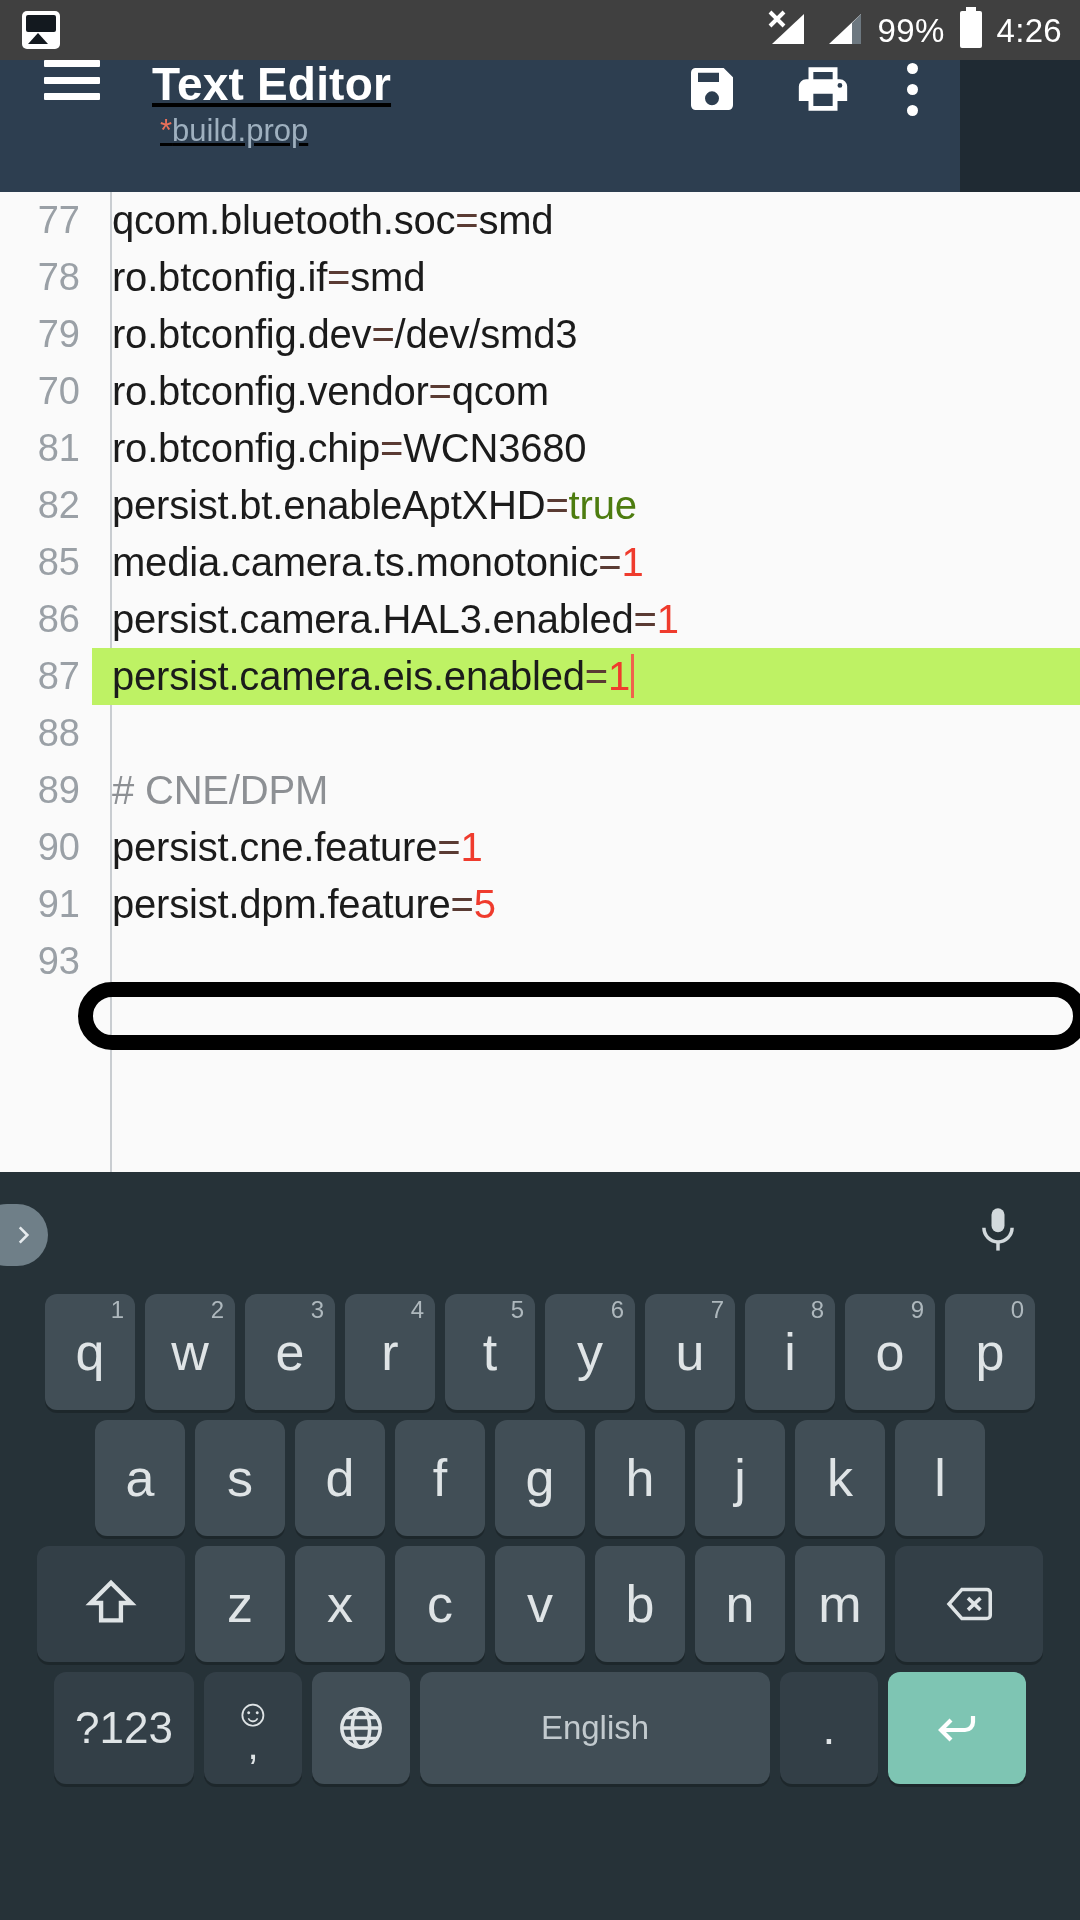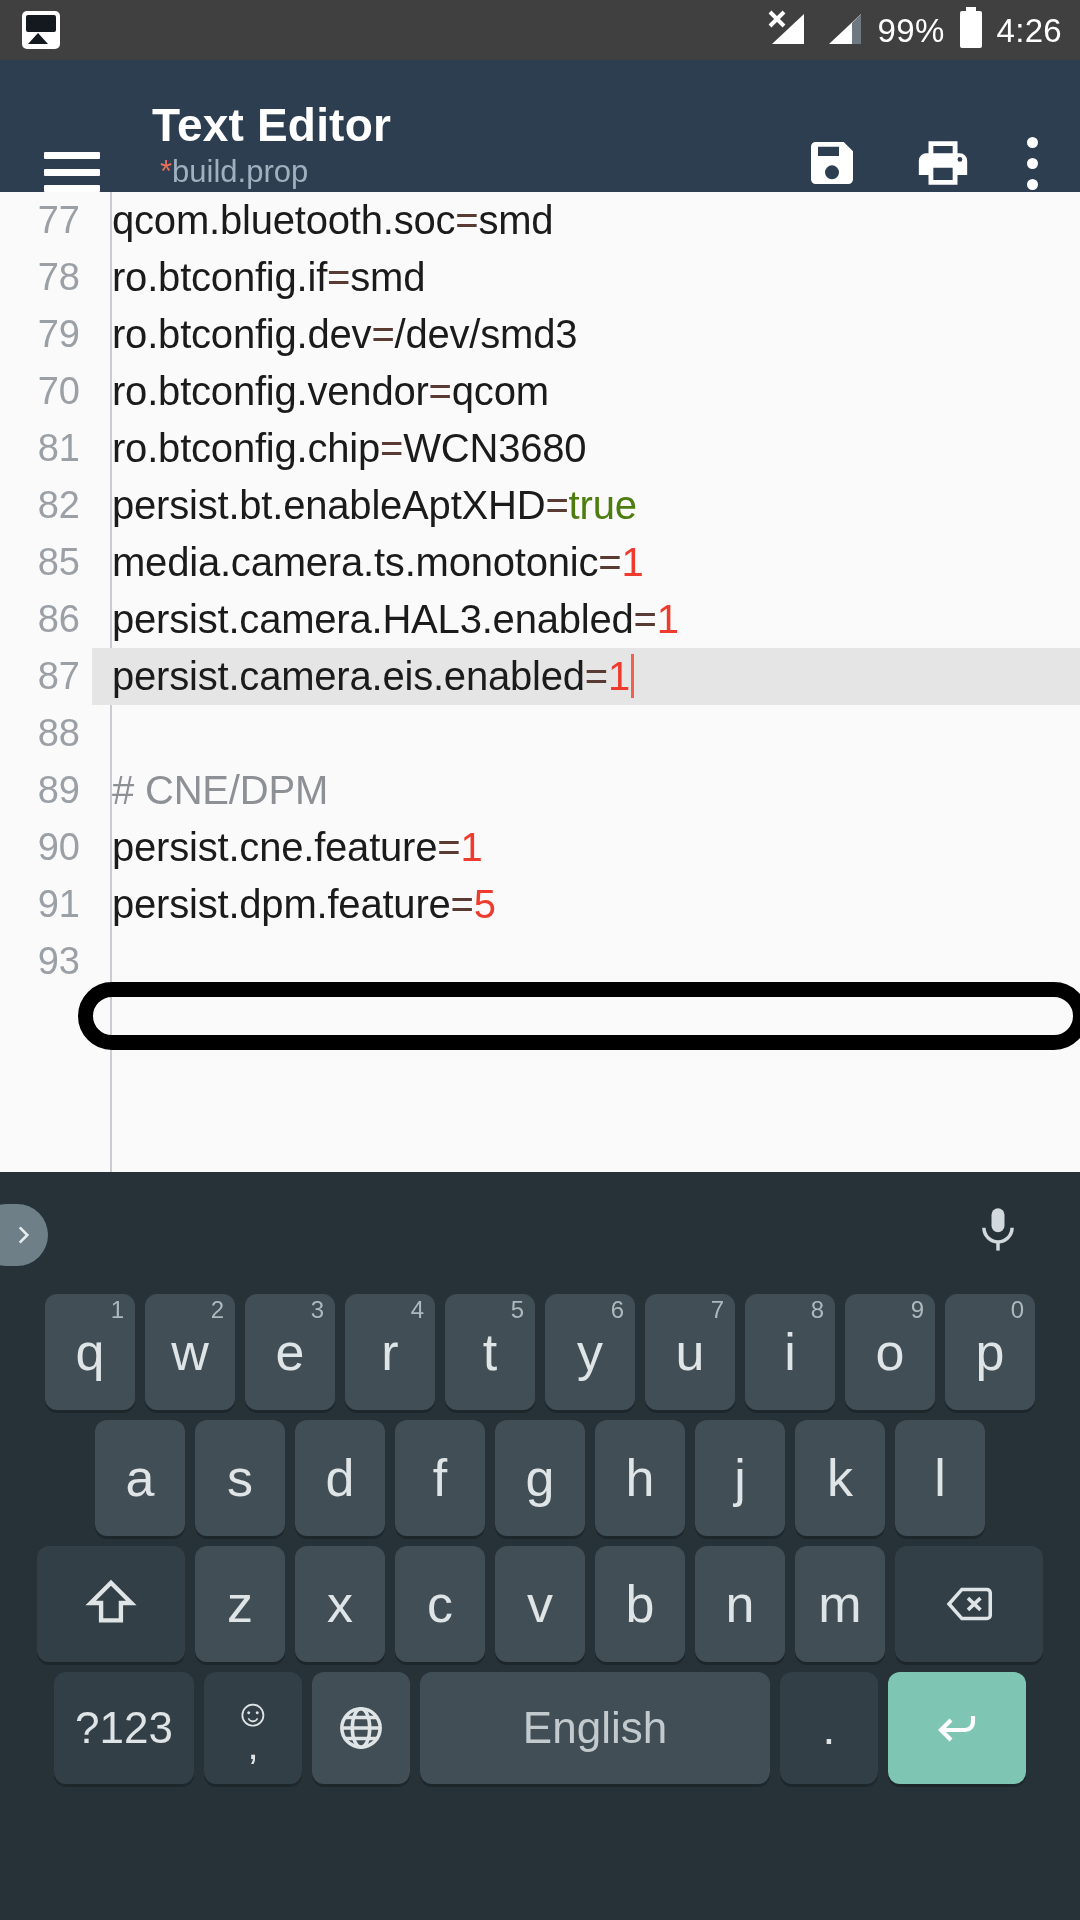--- a/index.html
+++ b/index.html
@@ -20,22 +20,22 @@
   .sb-left{display:flex;align-items:center;gap:12px;}
   .sb-right{margin-left:auto;display:flex;align-items:center;gap:13px;}
   .sb-text{color:#fff;font-size:33px;font-weight:400;letter-spacing:.3px;line-height:1;}
   .gallery-icon{width:38px;height:38px;background:#fff;border-radius:5px;position:relative;overflow:hidden;}
   .gallery-icon:before{content:"";position:absolute;left:4px;right:4px;top:4px;height:17px;background:#13191f;border-radius:2px;}
   .gallery-icon:after{content:"";position:absolute;left:6px;bottom:5px;width:0;height:0;
      border-left:10px solid transparent;border-right:10px solid transparent;border-bottom:11px solid #13191f;}
 
   
   .appbar{
-    position:absolute; top:60px; left:0; width:1080px; height:132px;
-    background:#2d3e50; display:flex; align-items:flex-end;
+    position:absolute; top:60px; left:0; width:960px; height:132px;
+    background:#2d3e50; display:flex; align-items:flex-start;text-decoration:underline;
   }
   .hamburger{width:56px;height:40px;margin-left:44px;display:flex;flex-direction:column;justify-content:space-between;cursor:pointer;}
   .hamburger span{display:block;height:7px;background:#fff;border-radius:1px;}
   .title-wrap{margin-left:52px;display:flex;flex-direction:column;justify-content:center;}
   .app-title{color:#ffffff;font-size:46px;font-weight:700;line-height:1.05;letter-spacing:.2px;}
   .file-sub{font-size:31px;line-height:1.25;margin-top:4px;color:#9fb0bf;font-weight:400;margin-left:8px;}
   .file-sub .star{color:#e8705a;}
   .bar-actions{margin-left:auto;display:flex;align-items:center;gap:54px;padding-right:42px;}
   .bar-actions svg{display:block;}
   .kebab{width:12px;display:flex;flex-direction:column;gap:10px;align-items:center;}
@@ -56,21 +56,21 @@
     font-size:38px; padding-right:12px; flex:0 0 92px;
   }
   .code{
     padding-left:20px; color:#1b1b1b; position:relative; flex:1 1 auto;
     letter-spacing:-.2px;
   }
   .code .cmt{color:#8d9094;}
   .code .eq{color:#5a3b33;}
   .code .val{color:#ef3b2d;}
   .code .val-soft{color:#4d7c0f;}
-  .row-selected .code{background:#e5e5e5;}
+  .row-selected .code{background:#bef264;}
   .caret{display:inline-block;width:3px;height:44px;background:#f0624c;vertical-align:-8px;margin-left:1px;}
 
   
   .annot{
     position:absolute; left:78px; top:790px; width:1010px; height:68px;
     border:15px solid #000; border-radius:40px; pointer-events:none; z-index:5;
   }
 
   
   .keyboard{
@@ -97,21 +97,21 @@
     position:absolute;top:2px;right:11px;font-size:24px;color:#aeb8bd;font-weight:400;
   }
   .row1 .key{width:90px;height:116px;margin:0 5px;}
   .row2 .key{width:90px;height:116px;margin:0 5px;}
   .row3 .key{width:90px;height:116px;margin:0 5px;}
   .row3 .key.wide{width:148px;}
   .row4 .key{height:112px;margin:0 5px;}
   .k-sym{width:140px;}
   .k-emoji{width:98px;}
   .k-globe{width:98px;}
-  .k-space{width:350px;font-size:44px;color:#c2cace;}
+  .k-space{width:350px;font-size:33px;color:#c2cace;}
   .k-period{width:98px;}
   .k-enter{width:138px;}
   .emoji-key{flex-direction:column;gap:0;}
   .emoji-key .smile{font-size:38px;line-height:34px;}
   .emoji-key .comma{font-size:40px;line-height:30px;}
   .row-sp{height:10px;}
 </style>
 </head>
 <body>
 

